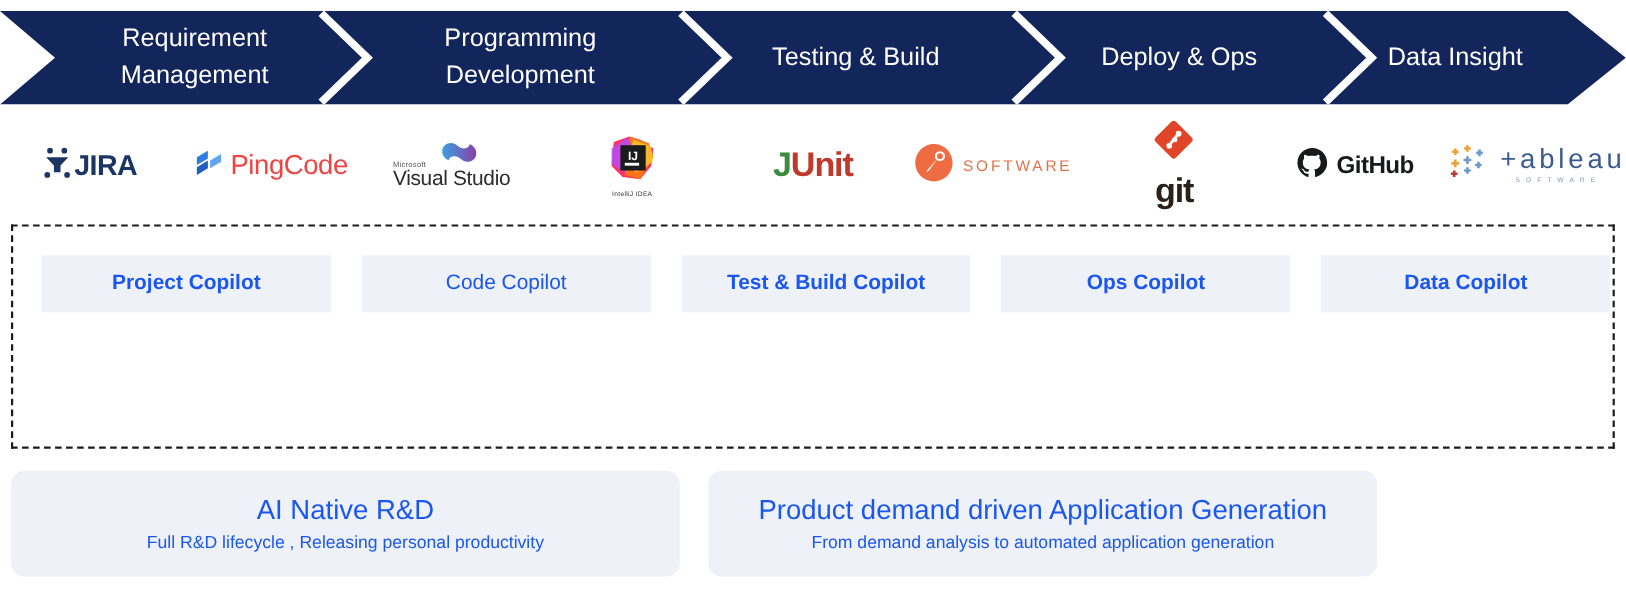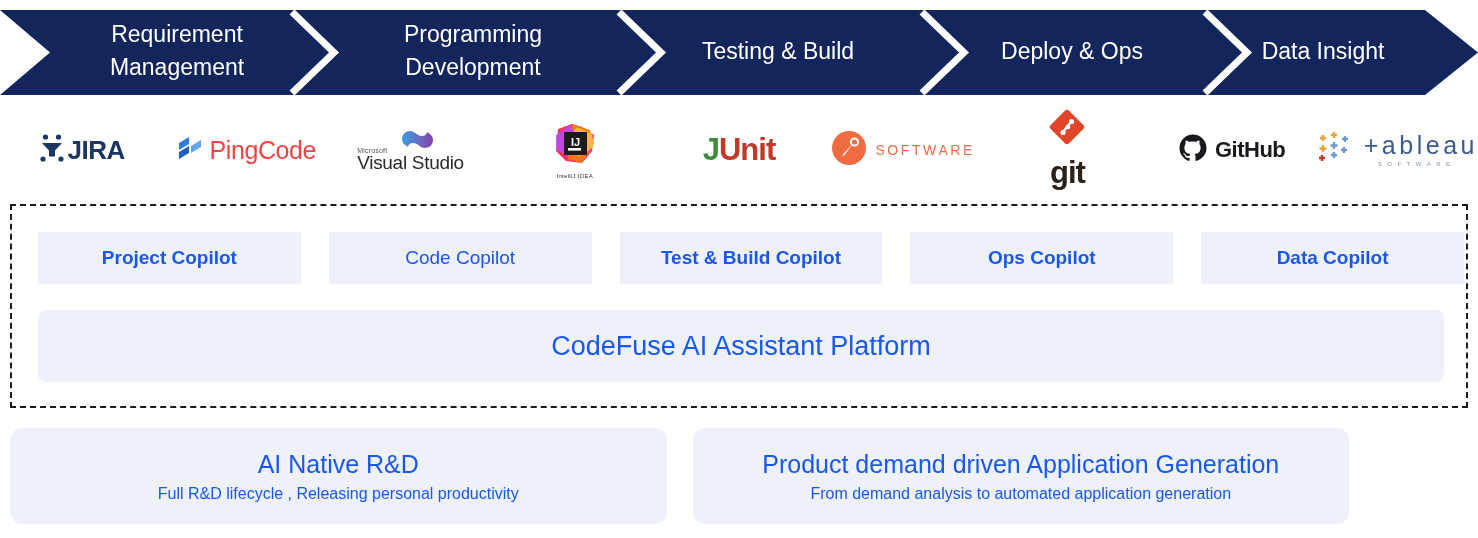--- a/index.html
+++ b/index.html
@@ -193,21 +193,21 @@
     color: #1a56f0;
     font-size: 27px;
     font-family: "Liberation Sans", sans-serif;
   }
 
   
   .outcome-row {
     position: absolute;
     left: 10px;
     top: 428px;
-    width: 1339px;
+    width: 1242px;
     height: 96px;
     display: flex;
     gap: 26px;
     border-radius: 11px;
   }
   .outcome-card {
     flex: 1 1 0;
     background: #eef2f8;
     border-radius: 12px;
     display: flex;
@@ -410,21 +410,20 @@
 <div class="dashed-box">
 
   <div class="copilot-row">
     <div class="copilot-card bold">Project Copilot</div>
     <div class="copilot-card">Code Copilot</div>
     <div class="copilot-card bold">Test &amp; Build Copilot</div>
     <div class="copilot-card bold">Ops Copilot</div>
     <div class="copilot-card bold">Data Copilot</div>
   </div>
 
-  <div class="platform-bar">CodeFuse AI Assistant Platform</div>
 </div>
 
 <div class="outcome-row">
   <div class="outcome-card">
     <div class="outcome-title">AI Native R&amp;D</div>
     <div class="outcome-sub">Full R&amp;D lifecycle , Releasing personal productivity</div>
   </div>
   <div class="outcome-card">
     <div class="outcome-title">Product demand driven Application Generation</div>
     <div class="outcome-sub">From demand analysis to automated application generation</div>

